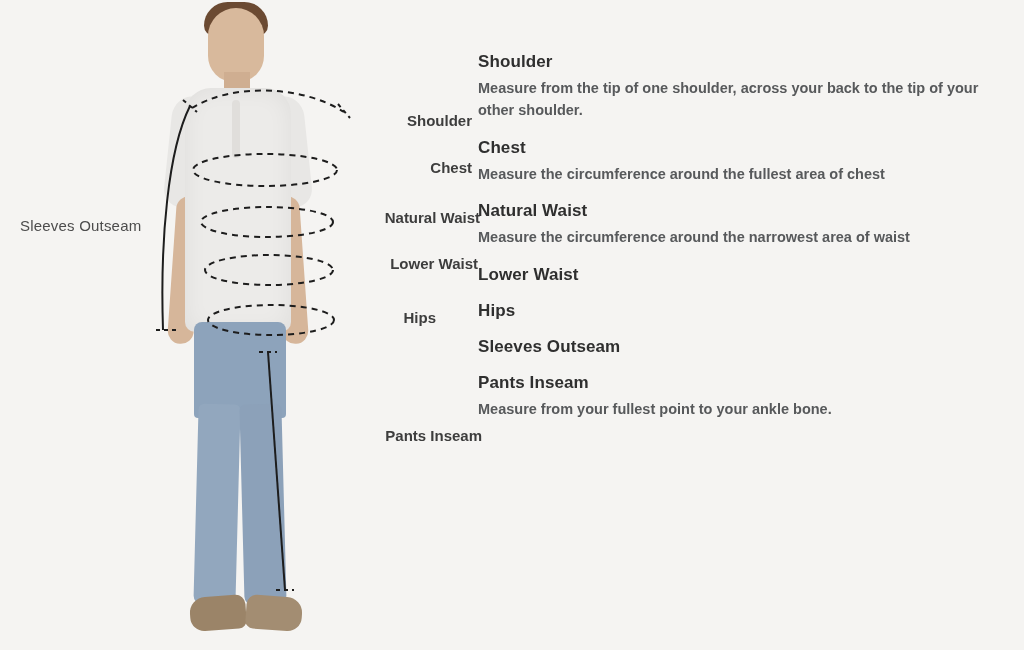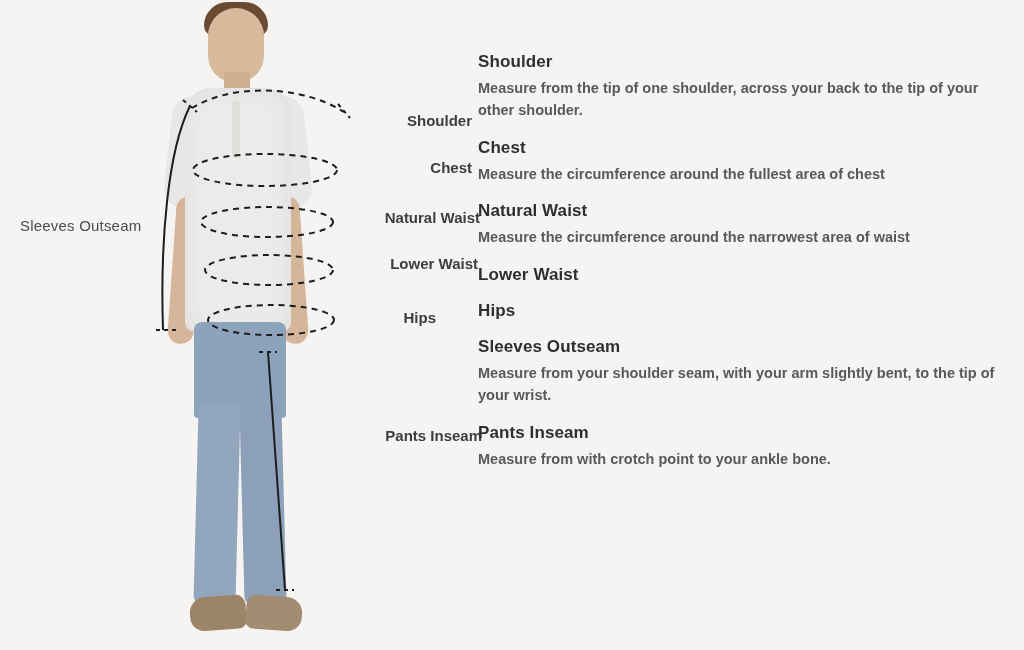--- a/index.html
+++ b/index.html
@@ -291,22 +291,21 @@
     <div class="desc-block">
       <p class="desc-title">Lower Waist</p>
     </div>
 
     <div class="desc-block">
       <p class="desc-title">Hips</p>
     </div>
 
     <div class="desc-block">
       <p class="desc-title">Sleeves Outseam</p>
-      <p class="desc-text">Measure from your shoulder seam, with your arm slightly bent, to the tip of your wrist.</p>
     </div>
 
     <div class="desc-block">
       <p class="desc-title">Pants Inseam</p>
-      <p class="desc-text">Measure from with crotch point to your ankle bone.</p>
+      <p class="desc-text">Measure from your fullest point to your ankle bone.</p>
     </div>
 
   </div>
 </div>
 
 </body></html>

